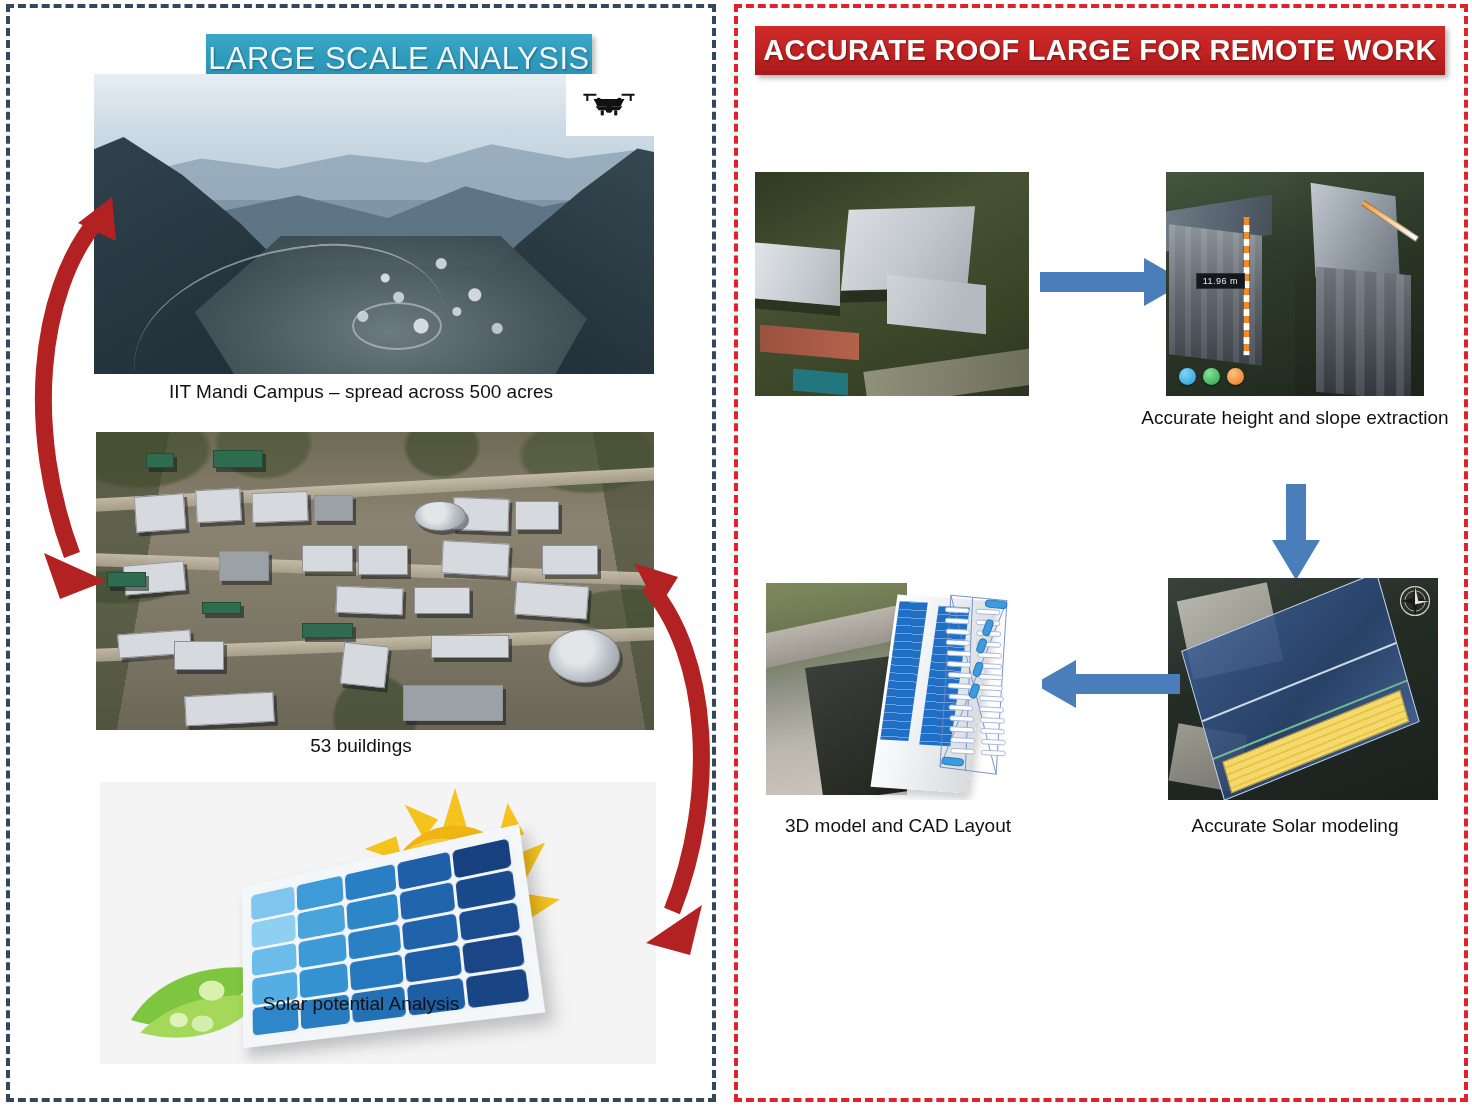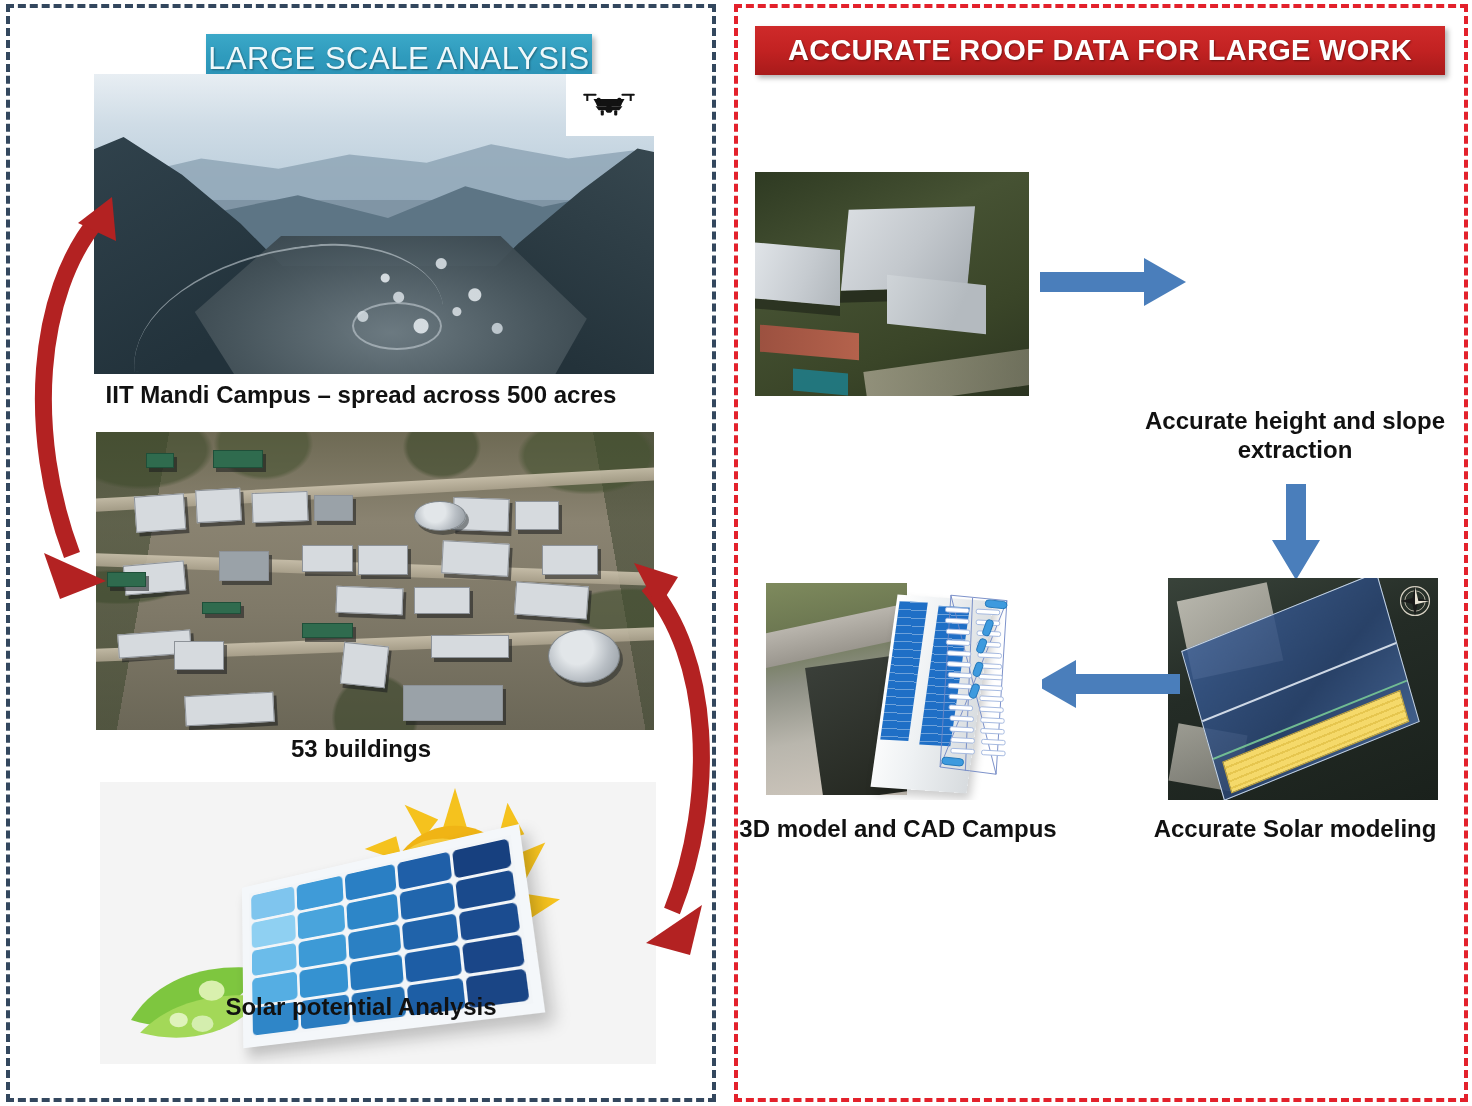--- a/index.html
+++ b/index.html
@@ -39,22 +39,22 @@
     background: linear-gradient(180deg,#cf2a2a 0%, #c22222 50%, #a81a1a 100%);
     box-shadow: 3px 3px 5px rgba(0,0,0,.3);
     display: flex; align-items: center; justify-content: center;
   }
   .hdr-red span {
     color: #ffffff; font-size: 29px; font-weight: bold; letter-spacing: .3px;
     text-shadow: 1px 1px 2px rgba(0,0,0,.4);
   }
 
   
-  .cap { position: absolute; text-align: center; font-weight: bold; color: #111;
-         font-size: 24px; line-height: 1.22; }
+  .cap { position: absolute; text-align: center; font-weight: normal; color: #111;
+         font-size: 19px; line-height: 1.22; }
 
   
   .valley {
     position: absolute; left: 84px; top: 66px; width: 560px; height: 300px;
     overflow: hidden; background: #2c3a46;
   }
   .v-sky { position:absolute; left:0; top:0; width:100%; height:42%;
            background: linear-gradient(180deg,#e8eef3 0%, #cfdce6 40%, #b7cbd9 100%); }
   .v-far {
     position:absolute; left:-5%; top:18%; width:115%; height:34%;
@@ -435,37 +435,55 @@
     <svg class="arrow-right" viewBox="0 0 120 420">
       <path d="M42 42 C104 112 112 252 66 368" stroke="#b32222" stroke-width="17" fill="none" stroke-linecap="butt"></path>
       <polygon points="28,20 72,34 52,66" fill="#b32222"></polygon>
       <polygon points="96,362 40,400 84,412" fill="#b32222"></polygon>
     </svg>
   </div>
 
   <div class="panel-right">
 
     <div class="hdr-red">
-      <span>ACCURATE ROOF DATA FOR LARGE WORK</span>
+      <span>ACCURATE ROOF LARGE FOR REMOTE WORK</span>
     </div>
 
     <div class="ph" style="left:17px; top:164px; width:274px; height:224px;">
       <div class="bs-bg"></div>
       <div class="bs-roof-main"></div>
       <div class="bs-roof-left"></div>
       <div class="bs-roof-low"></div>
       <div class="bs-terrace"></div>
       <div class="bs-pool"></div>
       <div class="bs-path"></div>
     </div>
 
     <svg class="arrow-blue" style="left:302px; top:248px; width:146px; height:52px;" viewBox="0 0 146 52">
       <polygon points="0,16 104,16 104,2 146,26 104,50 104,36 0,36" fill="#4a7ebb"></polygon>
     </svg>
 
+    <div class="ph" style="left:428px; top:164px; width:258px; height:224px;">
+      <div class="hs-left">
+        <div class="hs-roofA"></div>
+        <div class="hs-bldgA"></div>
+        <div class="hs-scale"></div>
+        <div class="hs-label">11.96 m</div>
+        <div class="hs-tools">
+          <div class="hs-tool" style="background:radial-gradient(circle at 35% 30%,#7fd4f5,#1f9bd8)"></div>
+          <div class="hs-tool" style="background:radial-gradient(circle at 35% 30%,#86e09a,#2aa249)"></div>
+          <div class="hs-tool" style="background:radial-gradient(circle at 35% 30%,#ffc07a,#e8761f)"></div>
+        </div>
+      </div>
+      <div class="hs-right">
+        <div class="hs-roofB"></div>
+        <div class="hs-bldgB"></div>
+        <div class="hs-bar"></div>
+      </div>
+    </div>
     <div class="cap" style="left:386px; top:398px; width:342px;">Accurate height and slope extraction</div>
 
     <svg class="arrow-blue" style="left:532px; top:476px; width:52px; height:96px;" viewBox="0 0 52 96">
       <polygon points="16,0 36,0 36,56 50,56 26,96 2,56 16,56" fill="#4a7ebb"></polygon>
     </svg>
 
     <div class="ph" style="left:430px; top:570px; width:270px; height:222px;">
       <div class="rs-bg"></div>
       <div class="rs-light"></div>
       <div class="rs-light2"></div>
@@ -541,15 +559,15 @@
             <rect x="72" y="14" width="24" height="8" rx="4" transform="rotate(6 84 18)"></rect>
             <rect x="66" y="40" width="18" height="8" rx="4" transform="rotate(-70 75 44)"></rect>
             <rect x="60" y="60" width="16" height="8" rx="4" transform="rotate(-70 68 64)"></rect>
             <rect x="56" y="86" width="16" height="8" rx="4" transform="rotate(-70 64 90)"></rect>
             <rect x="52" y="110" width="16" height="8" rx="4" transform="rotate(-70 60 114)"></rect>
             <rect x="24" y="188" width="24" height="8" rx="4" transform="rotate(6 36 192)"></rect>
           </g>
         </svg>
       </div>
     </div>
-    <div class="cap" style="left:0px; top:806px; width:320px;">3D model and CAD Campus</div>
+    <div class="cap" style="left:0px; top:806px; width:320px;">3D model and CAD Layout</div>
   </div>
 </div>
 
 </body></html>

